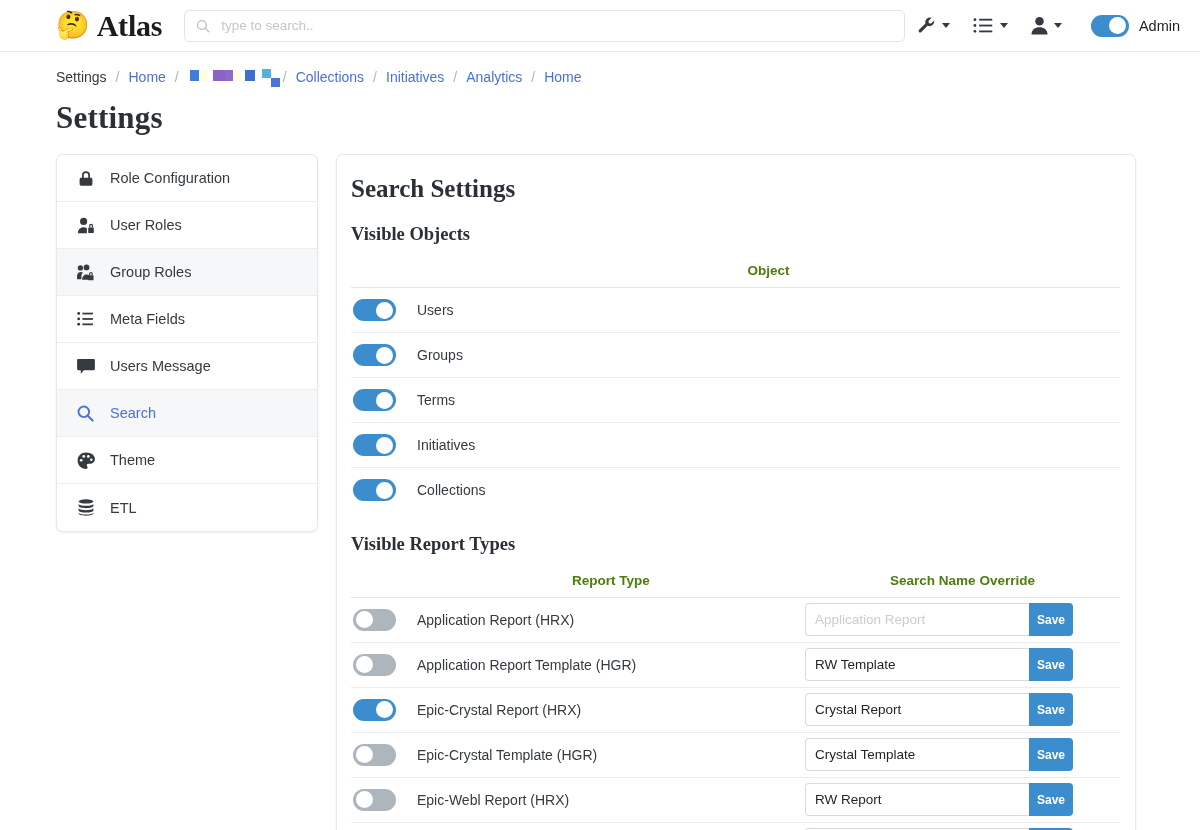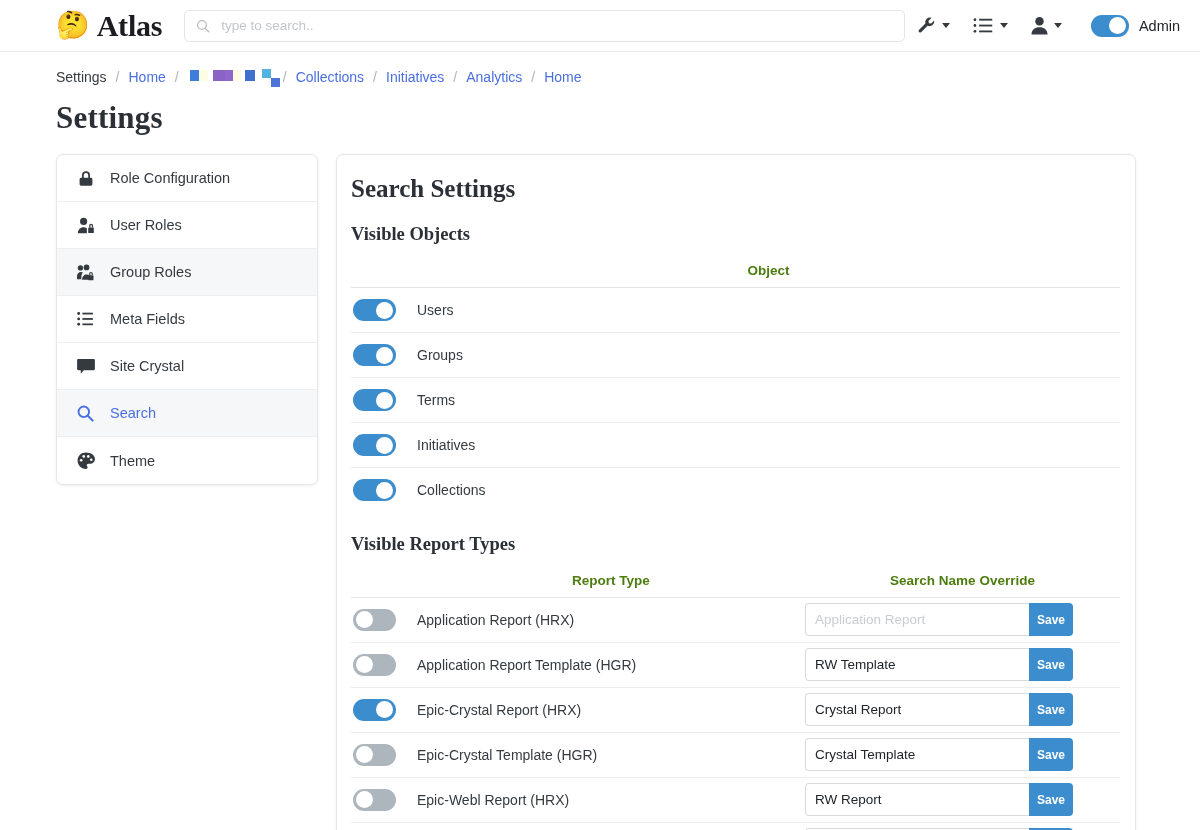--- a/index.html
+++ b/index.html
@@ -366,21 +366,21 @@
           </svg>
         </span>
         <span>Meta Fields</span>
       </div>
       <div class="side-item">
         <span class="ic">
           <svg width="18" height="16" viewBox="0 0 20 18">
             <path d="M1.3 1h17.4A1.3 1.3 0 0 1 20 2.3v10.1a1.3 1.3 0 0 1-1.3 1.3H7.6l-3.5 4v-4H1.3A1.3 1.3 0 0 1 0 12.4V2.3A1.3 1.3 0 0 1 1.3 1z" fill="#343a40"></path>
           </svg>
         </span>
-        <span>Site Crystal</span>
+        <span>Users Message</span>
       </div>
       <div class="side-item active">
         <span class="ic">
           <svg width="17" height="17" viewBox="0 0 19 19">
             <circle cx="7.6" cy="7.6" r="5.9" fill="none" stroke="#4a6fe0" stroke-width="2.1"></circle>
             <line x1="11.9" y1="11.9" x2="17.4" y2="17.4" stroke="#4a6fe0" stroke-width="2.3" stroke-linecap="round"></line>
           </svg>
         </span>
         <span>Search</span>
       </div>
@@ -388,20 +388,31 @@
         <span class="ic">
           <svg width="18" height="17" viewBox="0 0 20 19">
             <path d="M10 0.6C4.6.6.6 4.4.6 9.6c0 5.3 4 9.3 9.4 9.3 1 0 1.8-.8 1.8-1.8 0-.5-.2-.9-.5-1.2-.3-.3-.5-.7-.5-1.1 0-1 .8-1.8 1.8-1.8h2.1c3 0 5.3-2.4 5.3-5.3C20 3.8 15.5.6 10 .6z" fill="#343a40"></path>
             <circle cx="4.6" cy="9.2" r="1.5" fill="#fff"></circle>
             <circle cx="7.5" cy="4.9" r="1.5" fill="#fff"></circle>
             <circle cx="12.6" cy="4.9" r="1.5" fill="#fff"></circle>
             <circle cx="15.9" cy="8.6" r="1.4" fill="#fff"></circle>
           </svg>
         </span>
         <span>Theme</span>
+      </div>
+      <div class="side-item">
+        <span class="ic">
+          <svg width="16" height="18" viewBox="0 0 18 20">
+            <ellipse cx="9" cy="2.6" rx="8.3" ry="2.4" fill="#343a40"></ellipse>
+            <path d="M0.7 5.2c0 1.3 3.7 2.4 8.3 2.4s8.3-1.1 8.3-2.4v2.6c0 1.3-3.7 2.4-8.3 2.4S0.7 9.1.7 7.8z" fill="#343a40"></path>
+            <path d="M0.7 10.1c0 1.3 3.7 2.4 8.3 2.4s8.3-1.1 8.3-2.4v2.6c0 1.3-3.7 2.4-8.3 2.4S0.7 14 .7 12.7z" fill="#343a40"></path>
+            <path d="M0.7 15c0 1.3 3.7 2.4 8.3 2.4s8.3-1.1 8.3-2.4v1.3c0 1.3-3.7 2.4-8.3 2.4S0.7 17.6.7 16.3z" fill="#343a40"></path>
+          </svg>
+        </span>
+        <span>ETL</span>
       </div>
     </div>
 
   <div class="card">
     <div class="card-title">Search Settings</div>
 
     <div class="section-title">Visible Objects</div>
 
     <table class="grid">
       <thead>

